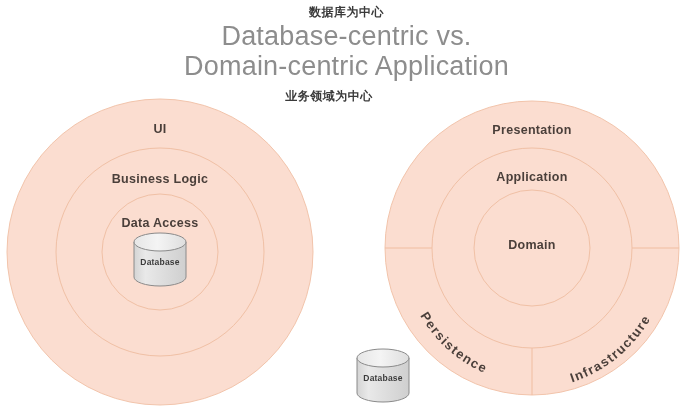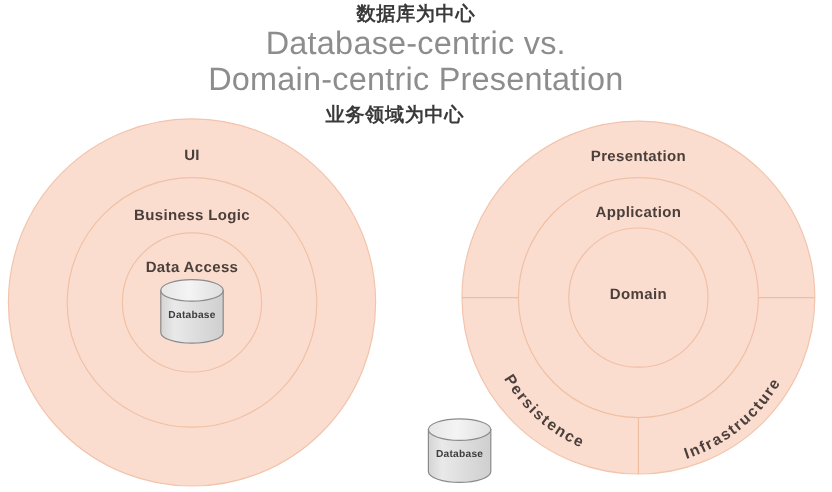--- a/index.html
+++ b/index.html
@@ -27,21 +27,21 @@
   .title-block {
     position: absolute;
     left: 0;
     top: 0;
     width: 693px;
     text-align: center;
     pointer-events: none;
   }
   .cn-note {
     font-family: "DejaVu Sans", sans-serif;
-    font-size: 16px;
+    font-size: 12px;
     font-weight: 700;
     color: #3a3a3a;
     line-height: 18px;
     letter-spacing: 0.5px;
   }
   .cn-note-top {
     position: absolute;
     left: 0;
     top: 3px;
     width: 693px;
@@ -170,19 +170,19 @@
       <text class="db-label" x="383" y="381" text-anchor="middle">Database</text>
     </g>
   </svg>
 
   
   <div class="title-block">
     <div class="cn-note cn-note-top">数据库为中心</div>
 
     <div class="main-title">
       <span class="line">Database-centric vs.</span>
-      <span class="line">Domain-centric Presentation</span>
+      <span class="line">Domain-centric Application</span>
     </div>
 
     <div class="cn-note cn-note-bottom">业务领域为中心</div>
   </div>
 
 </div>
 
 </body></html>

